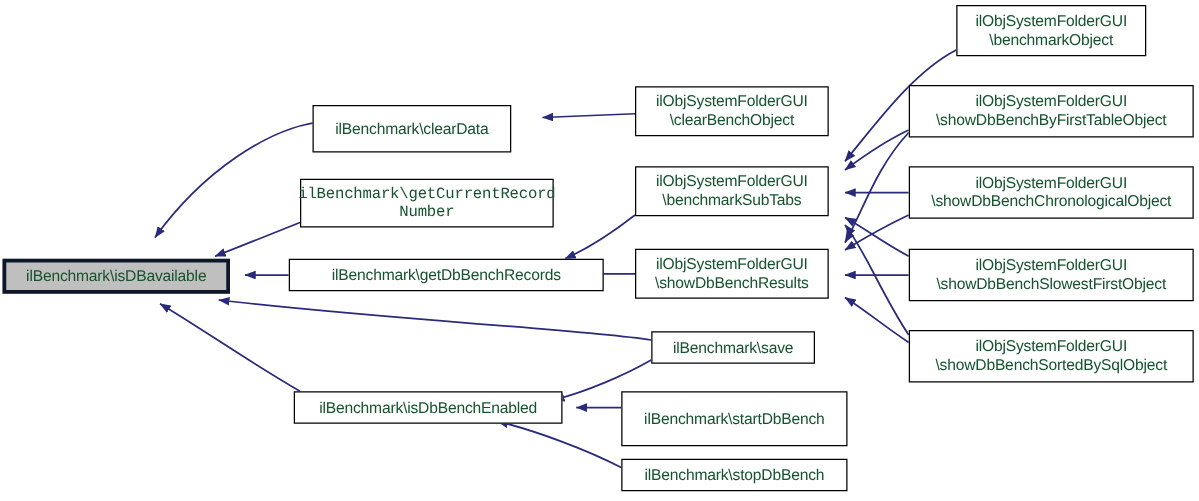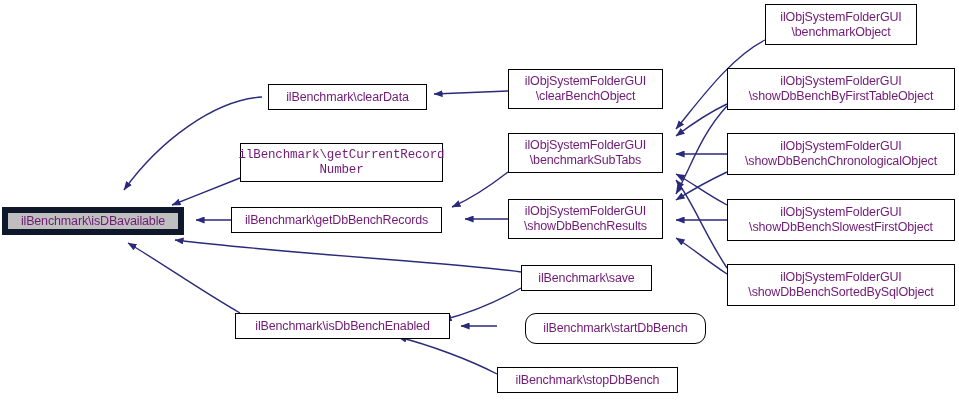--- a/index.html
+++ b/index.html
@@ -26,31 +26,31 @@
     position: absolute;
     box-sizing: border-box;
     background: #ffffff;
     border: 1px solid #000000;
     display: flex;
     align-items: center;
     justify-content: center;
     text-align: center;
     font-size: 12.5px;
     line-height: 15px;
-    color: #701a75;
+    color: #14532d;
     white-space: pre-line;
     letter-spacing: -0.15px;
     z-index: 3;
   }
   .node-box.highlight {
     background: #bfbfbf;
     border: 1px solid #404040;
   }
   .node-box.thick {
-    border: 6px solid #0f172a;
+    border: 3px solid #0f172a;
   }
   .node-label {
     display: block;
     white-space: pre-line;
     padding: 0 3px;
   }
 </style>
 </head>
 <body>
 
@@ -79,27 +79,27 @@
         <path d="M727,205 C706,194 694,184 676,174" fill="none" stroke="#2a2a7a" stroke-width="1.4" marker-end="url(#arrowhead)"></path>
         <path d="M727,268 C705,235 692,200 676,180" fill="none" stroke="#2a2a7a" stroke-width="1.4" marker-end="url(#arrowhead)"></path>
         <path d="M727,106 C700,135 690,170 676,194" fill="none" stroke="#2a2a7a" stroke-width="1.4" marker-end="url(#arrowhead)"></path>
         <path d="M727,172 C710,180 692,190 676,200" fill="none" stroke="#2a2a7a" stroke-width="1.4" marker-end="url(#arrowhead)"></path>
         <path d="M727,220 L676,220" fill="none" stroke="#2a2a7a" stroke-width="1.4" marker-end="url(#arrowhead)"></path>
         <path d="M727,274 C706,260 692,248 676,238" fill="none" stroke="#2a2a7a" stroke-width="1.4" marker-end="url(#arrowhead)"></path>
       </g>
   </svg>
   <div id="nodes-layer">
       <div class="node-box highlight thick" style="left: 2px; top: 207px; width: 182px; height: 28px;"><span class="node-label">ilBenchmark\isDBavailable</span></div>
-      <div class="node-box" style="left: 268px; top: 84px; width: 159px; height: 26px;"><span class="node-label">ilBenchmark\clearData</span></div>
+      <div class="node-box" style="left: 250px; top: 84px; width: 159px; height: 38px;"><span class="node-label">ilBenchmark\clearData</span></div>
       <div class="node-box" style="left: 240px; top: 143px; width: 203px; height: 39px; font-family: Liberation Mono, monospace;"><span class="node-label">ilBenchmark\getCurrentRecord
 Number</span></div>
-      <div class="node-box" style="left: 231px; top: 207px; width: 211px; height: 26px;"><span class="node-label">ilBenchmark\getDbBenchRecords</span></div>
+      <div class="node-box" style="left: 231px; top: 207px; width: 252px; height: 26px;"><span class="node-label">ilBenchmark\getDbBenchRecords</span></div>
       <div class="node-box" style="left: 521px; top: 265px; width: 131px; height: 26px;"><span class="node-label">ilBenchmark\save</span></div>
       <div class="node-box" style="left: 235px; top: 313px; width: 215px; height: 26px;"><span class="node-label">ilBenchmark\isDbBenchEnabled</span></div>
-      <div class="node-box" style="left: 525px; top: 313px; width: 181px; height: 31px; border-radius: 11px;"><span class="node-label">ilBenchmark\startDbBench</span></div>
+      <div class="node-box" style="left: 497px; top: 313px; width: 181px; height: 44px;"><span class="node-label">ilBenchmark\startDbBench</span></div>
       <div class="node-box" style="left: 497px; top: 367px; width: 181px; height: 26px; align-items: center;"><span class="node-label">ilBenchmark\stopDbBench</span></div>
       <div class="node-box" style="left: 508px; top: 69px; width: 155px; height: 40px;"><span class="node-label">ilObjSystemFolderGUI
 \clearBenchObject</span></div>
       <div class="node-box" style="left: 508px; top: 133px; width: 155px; height: 40px;"><span class="node-label">ilObjSystemFolderGUI
 \benchmarkSubTabs</span></div>
       <div class="node-box" style="left: 508px; top: 199px; width: 155px; height: 40px;"><span class="node-label">ilObjSystemFolderGUI
 \showDbBenchResults</span></div>
       <div class="node-box" style="left: 765px; top: 4px; width: 152px; height: 41px;"><span class="node-label">ilObjSystemFolderGUI
 \benchmarkObject</span></div>
       <div class="node-box" style="left: 727px; top: 68px; width: 228px; height: 42px;"><span class="node-label">ilObjSystemFolderGUI

